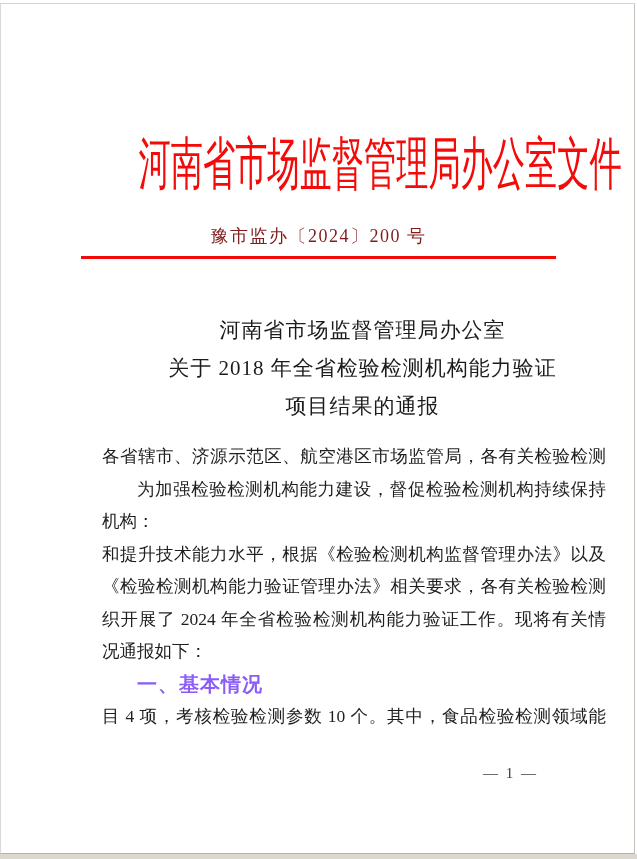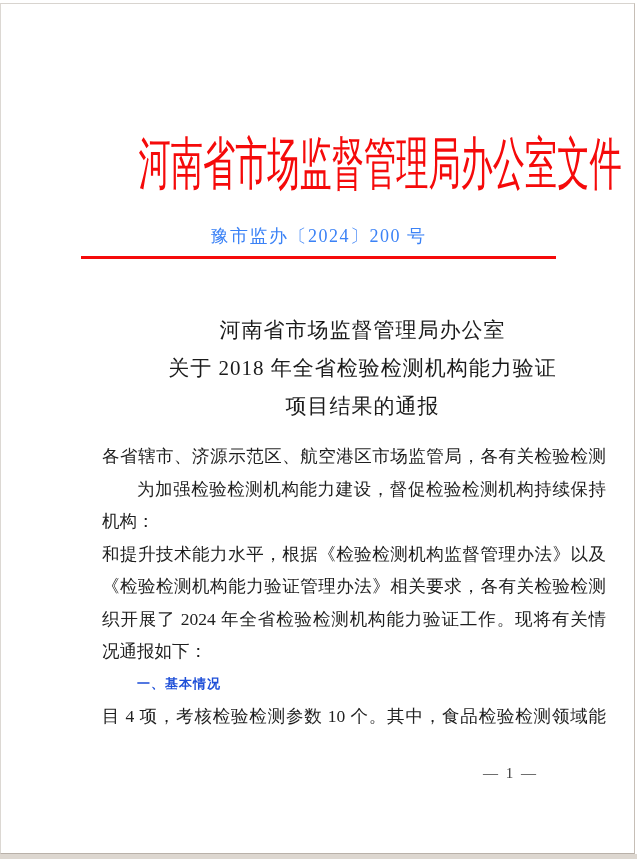--- a/index.html
+++ b/index.html
@@ -25,21 +25,21 @@
   
   .red-header{
     position:absolute;top:128px;left:0;width:637px;height:72px;
     line-height:72px;text-align:center;
     font-size:57px;font-weight:normal;white-space:nowrap;
     transform:scaleX(0.565);transform-origin:50% 50%;
   }
   
   .doc-number{
     position:absolute;top:224px;left:0;width:637px;
-    text-align:center;font-size:18px;letter-spacing:1.5px;color:#3b82f6;
+    text-align:center;font-size:18px;letter-spacing:1.5px;color:#7f1d1d;
   }
   
   .red-rule{
     position:absolute;top:256px;left:81px;width:475px;height:3px;
   }
   
   .title-block{
     position:absolute;top:311px;left:0;width:637px;
     text-align:center;font-size:21px;line-height:38px;
     letter-spacing:1px;color:#1b1b1b;padding-left:44px;
@@ -55,21 +55,21 @@
   .jf{
     white-space:normal;
     text-align:justify;
     text-align-last:justify;
   }
   .ind{
     padding-left:35px;
   }
   .heading{
     font-family:"Liberation Sans","DejaVu Sans",sans-serif;
-    font-weight:bold;font-size:13px;letter-spacing:1px;color:#1d4ed8;
+    font-weight:bold;font-size:20px;letter-spacing:1px;color:#8b5cf6;
   }
   
   .page-number{
     position:absolute;top:765px;right:99px;
     font-size:15px;letter-spacing:2px;color:#3a3a3a;white-space:nowrap;
   }
 </style>
 </head>
 <body>
 

